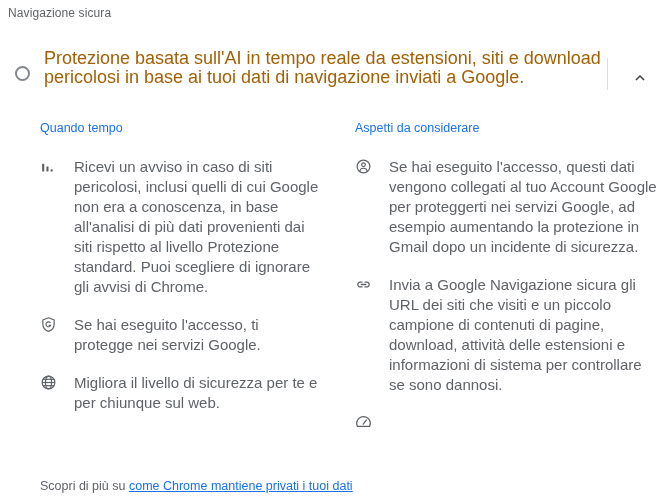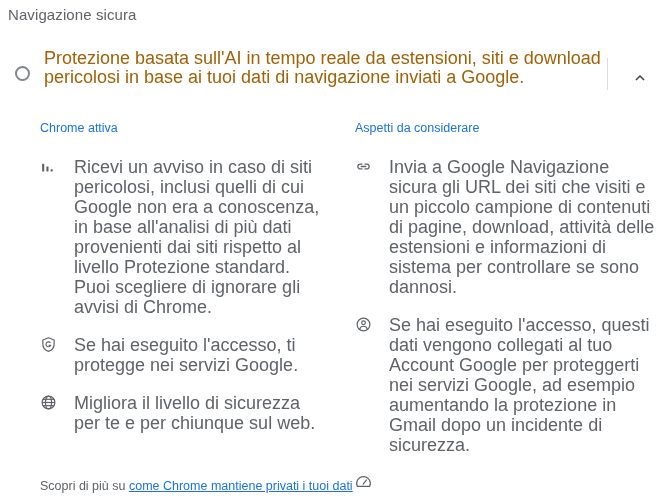--- a/index.html
+++ b/index.html
@@ -21,21 +21,21 @@
     width: 663px;
     height: 504px;
     box-sizing: border-box;
   }
 
   
   .section-title {
     position: absolute;
     left: 8px;
     top: 6px;
-    font-size: 15px;
+    font-size: 12px;
     color: #5f6368;
     letter-spacing: 0.1px;
   }
 
   
   .option-row {
     position: absolute;
     left: 0;
     top: 48px;
     width: 663px;
@@ -129,21 +129,21 @@
   .bullet-icon {
     flex: 0 0 34px;
     width: 34px;
     padding-top: 1px;
     display: flex;
     justify-content: flex-start;
     align-items: flex-start;
     color: #5f6368;
   }
   .bullet-text {
-    font-size: 18px;
+    font-size: 15px;
     color: #5f6368;
     line-height: 20px;
   }
   .col-left  .bullet-text { max-width: 248px; }
   .col-right .bullet-text { max-width: 270px; }
 
   
   .footer {
     position: absolute;
     left: 40px;
@@ -181,21 +181,21 @@
     <span>
       <svg width="14" height="14" viewBox="0 0 24 24" fill="none" stroke="#3c4043" stroke-width="2.6" stroke-linecap="square" stroke-linejoin="miter">
         <polyline points="6,14.5 12,8.5 18,14.5"></polyline>
       </svg>
     </span>
   </button>
 
   <div class="columns">
 
     <div class="col col-left">
-      <div class="col-heading">Chrome attiva</div>
+      <div class="col-heading">Quando tempo</div>
 
       <div class="bullet">
         <span class="bullet-icon">
           <svg width="17" height="17" viewBox="0 0 24 24" fill="#5f6368">
             <rect x="3" y="8" width="3" height="11" rx="0.5"></rect>
             <rect x="9" y="12" width="3" height="7" rx="0.5"></rect>
             <rect x="15" y="16" width="3" height="3" rx="0.5"></rect>
           </svg>
         </span>
         <span class="bullet-text">Ricevi un avviso in caso di siti pericolosi, inclusi quelli di cui Google non era a conoscenza, in base all'analisi di più dati provenienti dai siti rispetto al livello Protezione standard. Puoi scegliere di ignorare gli avvisi di Chrome.</span>
@@ -224,42 +224,42 @@
         </span>
         <span class="bullet-text">Migliora il livello di sicurezza per te e per chiunque sul web.</span>
       </div>
     </div>
 
     <div class="col col-right">
       <div class="col-heading">Aspetti da considerare</div>
 
       <div class="bullet">
         <span class="bullet-icon">
+          <svg width="17" height="17" viewBox="0 0 24 24" fill="none" stroke="#5f6368" stroke-width="1.7">
+            <circle cx="12" cy="12" r="9"></circle>
+            <circle cx="12" cy="9.6" r="2.6"></circle>
+            <path d="M6.6 18.6 a5.6 5.6 0 0 1 10.8 0"></path>
+          </svg>
+        </span>
+        <span class="bullet-text">Se hai eseguito l'accesso, questi dati vengono collegati al tuo Account Google per proteggerti nei servizi Google, ad esempio aumentando la protezione in Gmail dopo un incidente di sicurezza.</span>
+      </div>
+
+      <div class="bullet">
+        <span class="bullet-icon">
           <svg width="17" height="17" viewBox="0 0 24 24" fill="none" stroke="#5f6368" stroke-width="1.8" stroke-linecap="round">
             <path d="M10 8.5 H7.5 a3.5 3.5 0 0 0 0 7 H10"></path>
             <path d="M14 8.5 h2.5 a3.5 3.5 0 0 1 0 7 H14"></path>
             <line x1="8.8" y1="12" x2="15.2" y2="12"></line>
           </svg>
         </span>
         <span class="bullet-text">Invia a Google Navigazione sicura gli URL dei siti che visiti e un piccolo campione di contenuti di pagine, download, attività delle estensioni e informazioni di sistema per controllare se sono dannosi.</span>
       </div>
 
       <div class="bullet">
         <span class="bullet-icon">
-          <svg width="17" height="17" viewBox="0 0 24 24" fill="none" stroke="#5f6368" stroke-width="1.7">
-            <circle cx="12" cy="12" r="9"></circle>
-            <circle cx="12" cy="9.6" r="2.6"></circle>
-            <path d="M6.6 18.6 a5.6 5.6 0 0 1 10.8 0"></path>
-          </svg>
-        </span>
-        <span class="bullet-text">Se hai eseguito l'accesso, questi dati vengono collegati al tuo Account Google per proteggerti nei servizi Google, ad esempio aumentando la protezione in Gmail dopo un incidente di sicurezza.</span>
-      </div>
-
-      <div class="bullet">
-        <span class="bullet-icon">
           <svg width="17" height="17" viewBox="0 0 24 24" fill="none" stroke="#5f6368" stroke-width="1.7" stroke-linecap="round" stroke-linejoin="round">
             <path d="M3.4 17.5 A9.6 9.6 0 1 1 20.6 17.5 Z" stroke-linejoin="round"></path>
             <line x1="11.6" y1="14.4" x2="16.2" y2="8.4"></line>
           </svg>
         </span>
       </div>
     </div>
   </div>
 
   <div class="footer">

